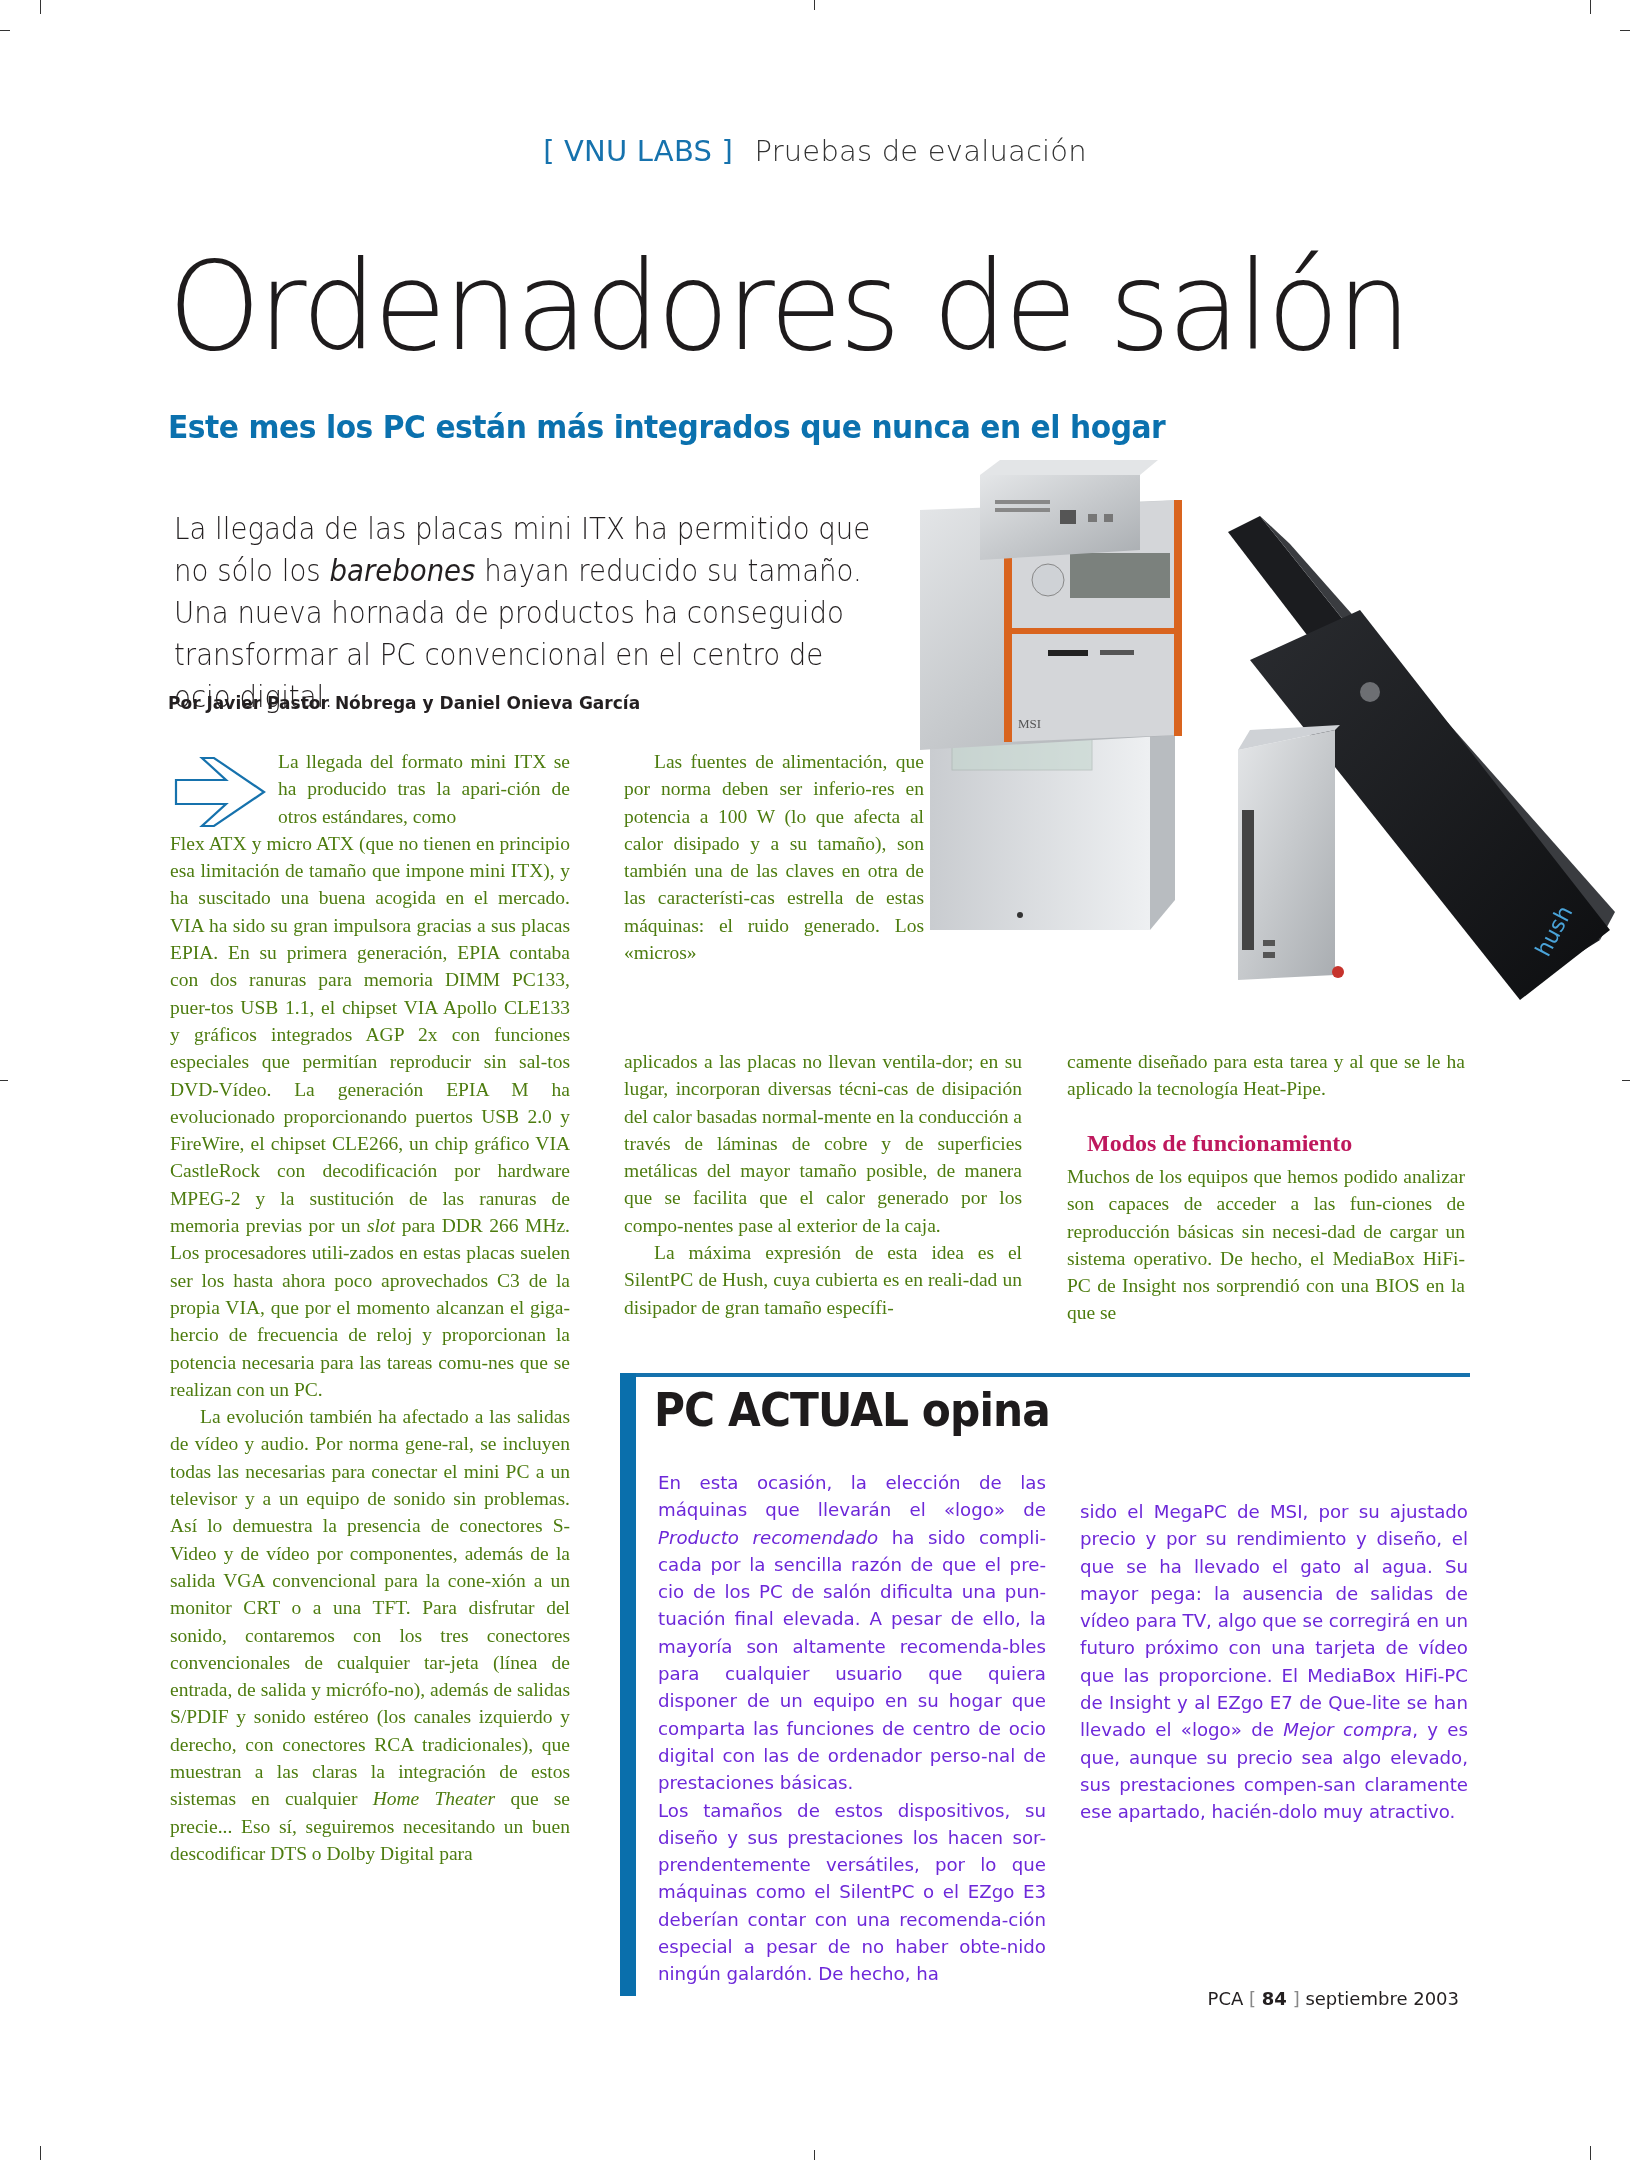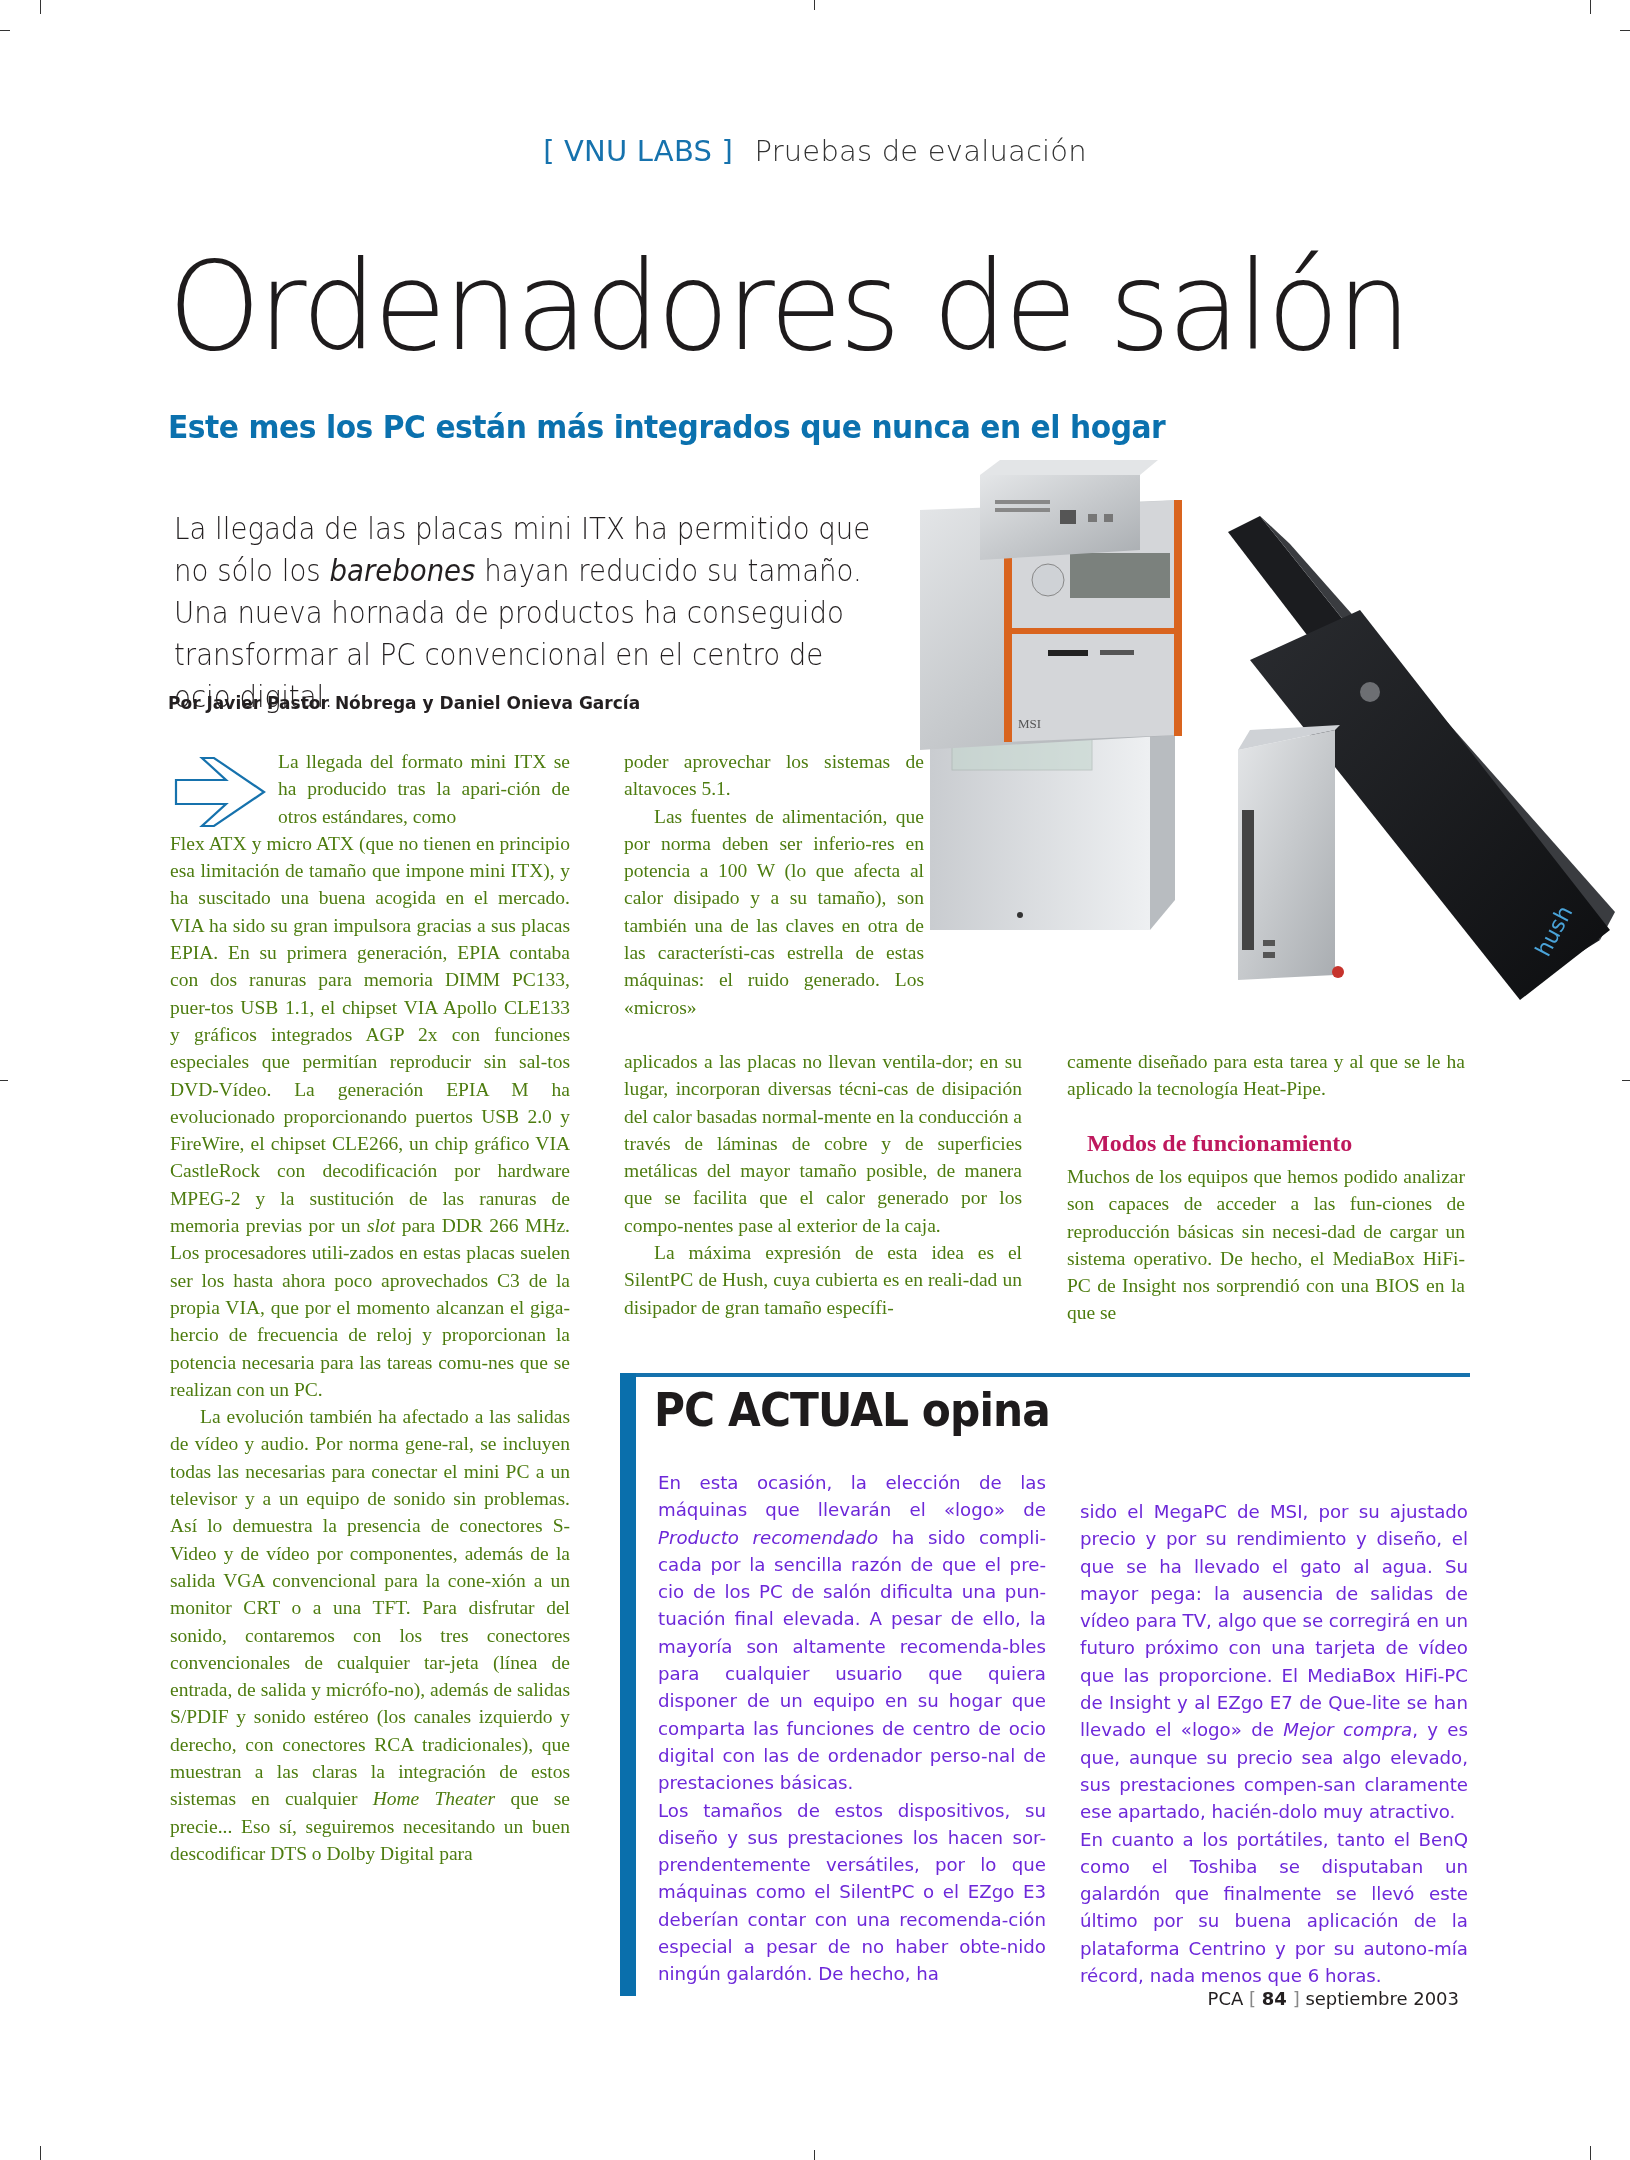--- a/index.html
+++ b/index.html
@@ -142,21 +142,20 @@
     <polygon points="2,24 52,24 28,2 40,2 90,36 40,70 28,70 52,48 2,48" fill="none" stroke="#1672ad" stroke-width="2.2" stroke-linejoin="miter"></polygon>
   </svg>
 </div>
 <div class="col col1">
   <p class="first-text">La llegada del formato mini ITX se ha producido tras la apari-ción de otros estándares, como</p>
   <p><span>Flex ATX y micro ATX (que no tienen en principio esa limitación de tamaño que impone mini ITX), y ha suscitado una buena acogida en el mercado. VIA ha sido su gran impulsora gracias a sus placas EPIA. En su primera generación, EPIA contaba con dos ranuras para memoria DIMM PC133, puer-tos USB 1.1, el chipset VIA Apollo CLE133 y gráficos integrados AGP 2x con funciones especiales que permitían reproducir sin sal-tos DVD-Vídeo. La generación EPIA M ha evolucionado proporcionando puertos USB 2.0 y FireWire, el chipset CLE266, un chip gráfico VIA CastleRock con decodificación por hardware MPEG-2 y la sustitución de las ranuras de memoria previas por un </span><em>slot</em><span> para DDR 266 MHz. Los procesadores utili-zados en estas placas suelen ser los hasta ahora poco aprovechados C3 de la propia VIA, que por el momento alcanzan el giga-hercio de frecuencia de reloj y proporcionan la potencia necesaria para las tareas comu-nes que se realizan con un PC.</span></p>
   <p class="ind"><span>La evolución también ha afectado a las salidas de vídeo y audio. Por norma gene-ral, se incluyen todas las necesarias para conectar el mini PC a un televisor y a un equipo de sonido sin problemas. Así lo demuestra la presencia de conectores S-Video y de vídeo por componentes, además de la salida VGA convencional para la cone-xión a un monitor CRT o a una TFT. Para disfrutar del sonido, contaremos con los tres conectores convencionales de cualquier tar-jeta (línea de entrada, de salida y micrófo-no), además de salidas S/PDIF y sonido estéreo (los canales izquierdo y derecho, con conectores RCA tradicionales), que muestran a las claras la integración de estos sistemas en cualquier </span><em>Home Theater</em><span> que se precie... Eso sí, seguiremos necesitando un buen descodificar DTS o Dolby Digital para</span></p>
 </div>
 
 <div class="col col2a">
-  <p>poder aprovechar los sistemas de altavoces 5.1.</p>
   <p class="ind">Las fuentes de alimentación, que por norma deben ser inferio-res en potencia a 100 W (lo que afecta al calor disipado y a su tamaño), son también una de las claves en otra de las característi-cas estrella de estas máquinas: el ruido generado. Los «micros»</p>
 </div>
 <div class="col col2b">
   <p>aplicados a las placas no llevan ventila-dor; en su lugar, incorporan diversas técni-cas de disipación del calor basadas normal-mente en la conducción a través de láminas de cobre y de superficies metálicas del mayor tamaño posible, de manera que se facilita que el calor generado por los compo-nentes pase al exterior de la caja.</p>
   <p class="ind">La máxima expresión de esta idea es el SilentPC de Hush, cuya cubierta es en reali-dad un disipador de gran tamaño específi-</p>
 </div>
 
 <div class="col col3a">
   <p>camente diseñado para esta tarea y al que se le ha aplicado la tecnología Heat-Pipe.</p>
 </div>
@@ -167,21 +166,20 @@
 
 <div class="op-top"></div>
 <div class="op-bar"></div>
 <div class="op-title">PC ACTUAL opina</div>
 <div class="op-col op1">
   <p><span>En esta ocasión, la elección de las máquinas que llevarán el «logo» de </span><em>Producto recomendado</em><span> ha sido compli-cada por la sencilla razón de que el pre-cio de los PC de salón dificulta una pun-tuación final elevada. A pesar de ello, la mayoría son altamente recomenda-bles para cualquier usuario que quiera disponer de un equipo en su hogar que comparta las funciones de centro de ocio digital con las de ordenador perso-nal de prestaciones básicas.</span></p>
   <p>Los tamaños de estos dispositivos, su diseño y sus prestaciones los hacen sor-prendentemente versátiles, por lo que máquinas como el SilentPC o el EZgo E3 deberían contar con una recomenda-ción especial a pesar de no haber obte-nido ningún galardón. De hecho, ha</p>
 </div>
 <div class="op-col op2">
   <p><span>sido el MegaPC de MSI, por su ajustado precio y por su rendimiento y diseño, el que se ha llevado el gato al agua. Su mayor pega: la ausencia de salidas de vídeo para TV, algo que se corregirá en un futuro próximo con una tarjeta de vídeo que las proporcione. El MediaBox HiFi-PC de Insight y al EZgo E7 de Que-lite se han llevado el «logo» de </span><em>Mejor compra</em><span>, y es que, aunque su precio sea algo elevado, sus prestaciones compen-san claramente ese apartado, hacién-dolo muy atractivo.</span></p>
-  <p>En cuanto a los portátiles, tanto el BenQ como el Toshiba se disputaban un galardón que finalmente se llevó este último por su buena aplicación de la plataforma Centrino y por su autono-mía récord, nada menos que 6 horas.</p>
 </div>
 
 <div class="footer">
   <span>PCA</span>
   <span class="br">[</span>
   <b>84</b>
   <span class="br">]</span>
   <span>septiembre 2003</span>
 </div>
 

